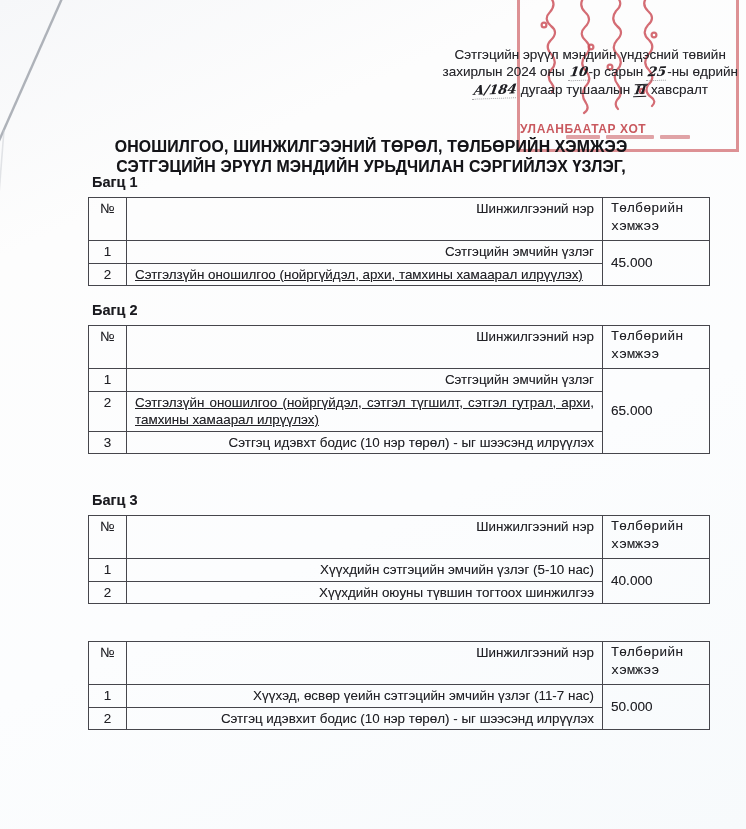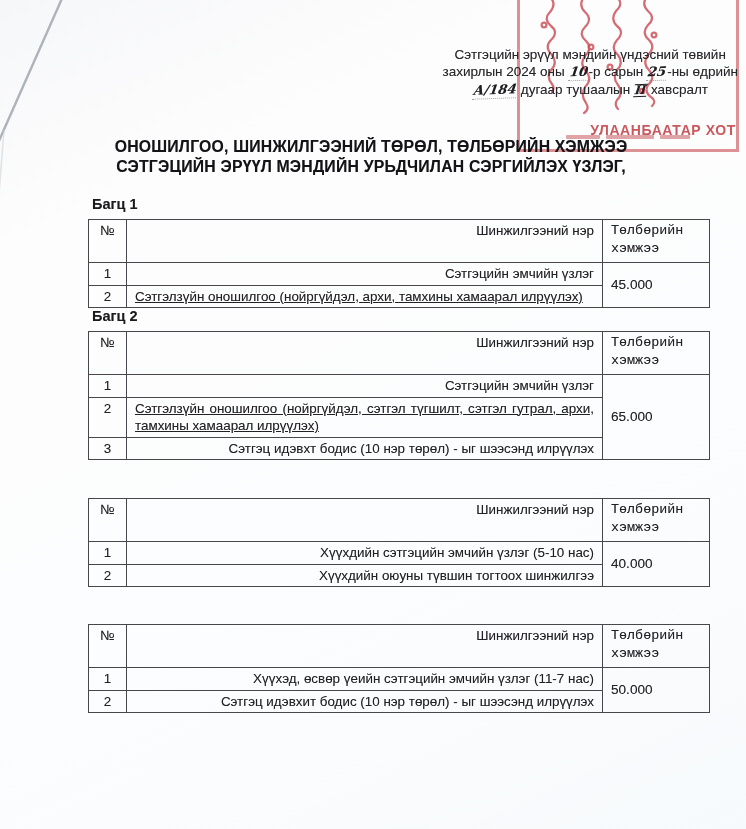--- a/index.html
+++ b/index.html
@@ -12,22 +12,22 @@
   
   .scan-line { position:absolute; left:0; top:0; z-index:1; pointer-events:none; }
 
   
   .stamp {
     position:absolute; left:517px; top:-78px; width:222px; height:230px;
     border:3px solid rgba(205,88,92,0.65); z-index:2; box-sizing:border-box;
   }
   .stamp svg.script { position:absolute; left:0; top:70px; }
   .stamp .city {
-    position:absolute; left:0; right:0; top:197px; text-align:right;
-    font-size:14px; font-weight:bold; letter-spacing:0.6px; color:#c9595f;
+    position:absolute; left:0; right:0; top:197px; text-align:left;
+    font-size:12px; font-weight:bold; letter-spacing:0.6px; color:#c9595f;
     filter: blur(0.2px);
   }
   .stamp .microrow { position:absolute; left:0; right:0; top:210px; display:flex; justify-content:center; gap:6px; }
   .stamp .microrow i { display:block; height:4px; background:rgba(201,89,95,0.55); filter:blur(0.7px); border-radius:1px; }
 
   
   .doc-header {
     position:absolute; right:8px; top:46px; z-index:3; text-align:center;
     font-size:13.5px; line-height:17px; color:#26262b;
     text-shadow:0 0 0.4px rgba(0,0,0,0.3);
@@ -40,23 +40,23 @@
   .hand.roman { border-top:1.2px solid #1d1d22; border-bottom:1.2px solid #1d1d22; line-height:11px; font-size:12px; }
 
   
   .doc-title {
     position:absolute; left:90px; width:562px; top:137px; z-index:3;
     text-align:center; font-weight:bold; font-size:15.8px; line-height:20px;
     letter-spacing:0.2px; color:#141418; text-shadow:0 0 0.5px rgba(0,0,0,0.35);
   }
 
   
-  #sections { position:absolute; left:88px; top:196px; width:624px; z-index:3; }
+  #sections { position:absolute; left:88px; top:174px; width:624px; z-index:3; }
   .pkg { margin:0; }
-  .pkg + .pkg { margin-top:0; }
+  .pkg + .pkg { margin-top:16px; }
   .pkg:nth-of-type(3) { margin-top:38px; }
   .pkg:nth-of-type(4) { margin-top:37px; }
   .pkg-label { margin:0 0 7px 4px; font-size:14.5px; font-weight:bold; color:#1a1a1f; text-shadow:0 0 0.4px rgba(0,0,0,0.3); }
   table.fee-table { border-collapse:collapse; width:622px; table-layout:fixed; }
   .fee-table th, .fee-table td {
     border:1.6px solid #46464c; padding:2px 8px;
     font-size:13.4px; line-height:17.5px; font-weight:normal;
     vertical-align:top; text-align:right; color:#212126;
     text-shadow:0 0 0.4px rgba(0,0,0,0.3);
     overflow:hidden;
@@ -178,20 +178,21 @@
           </tr>
           <tr>
             <td class="num">3</td>
             <td class="name">Сэтгэц идэвхт бодис (10 нэр төрөл) - ыг шээсэнд илрүүлэх</td>
           </tr>
         </tbody>
     </table>
   </section>
 
   <section class="pkg">
+    <h3 class="pkg-label">Багц 3</h3>
     <table class="fee-table">
       <colgroup>
           <col style="width:38px">
           <col>
           <col style="width:107px">
         </colgroup>
       <thead>
         <tr>
           <th class="c-num">№</th>
           <th class="c-name">Шинжилгээний нэр</th>

